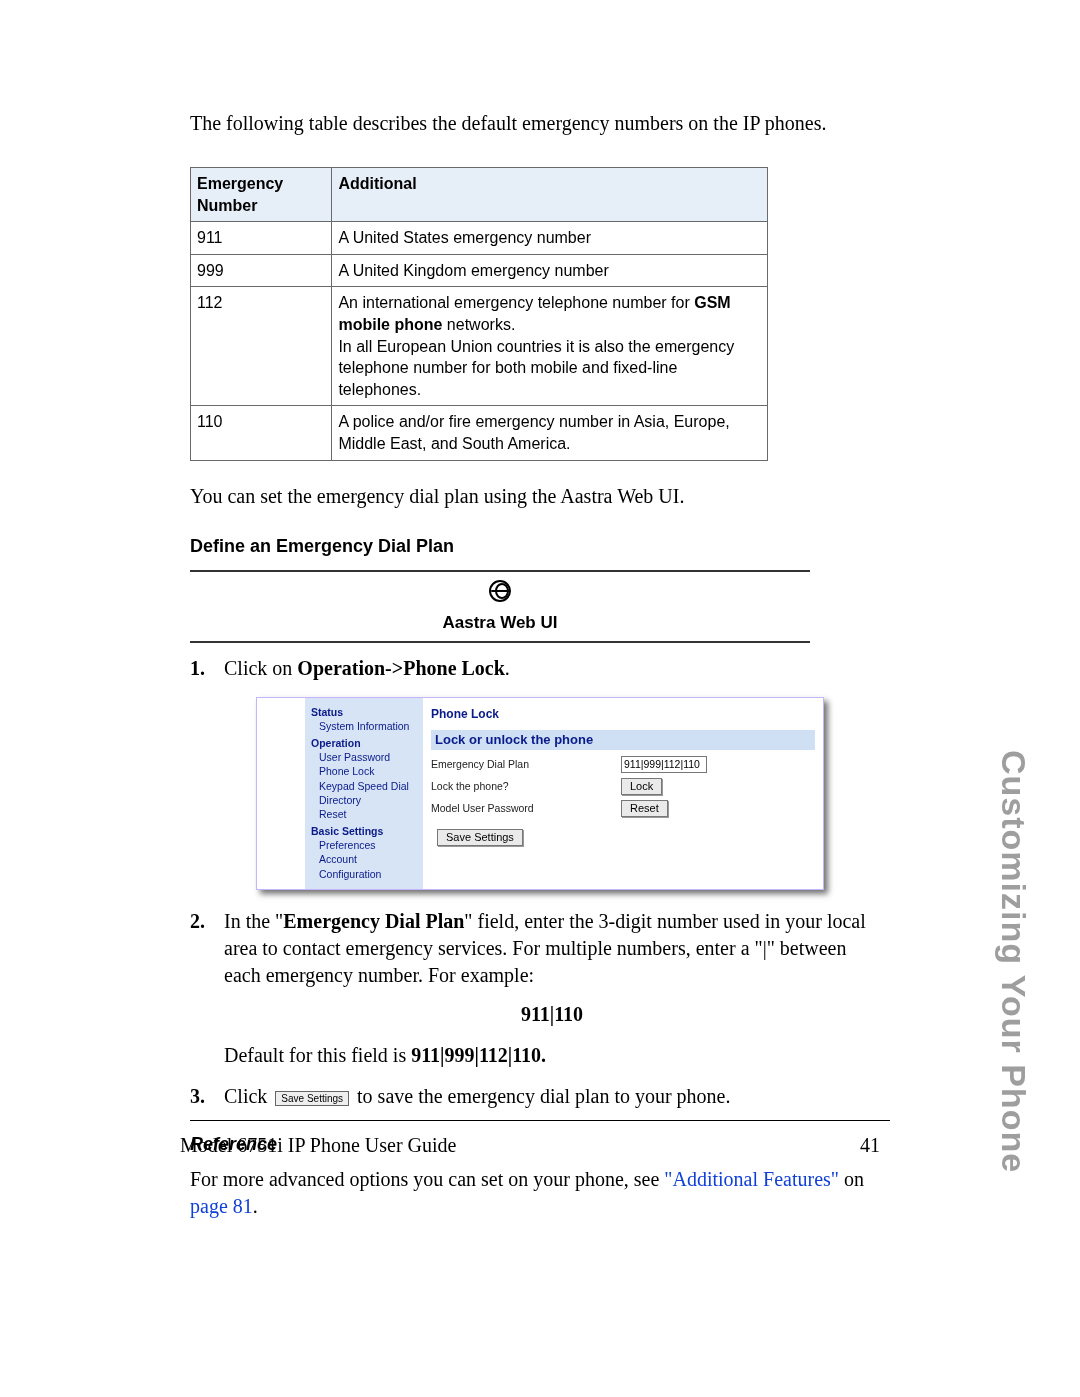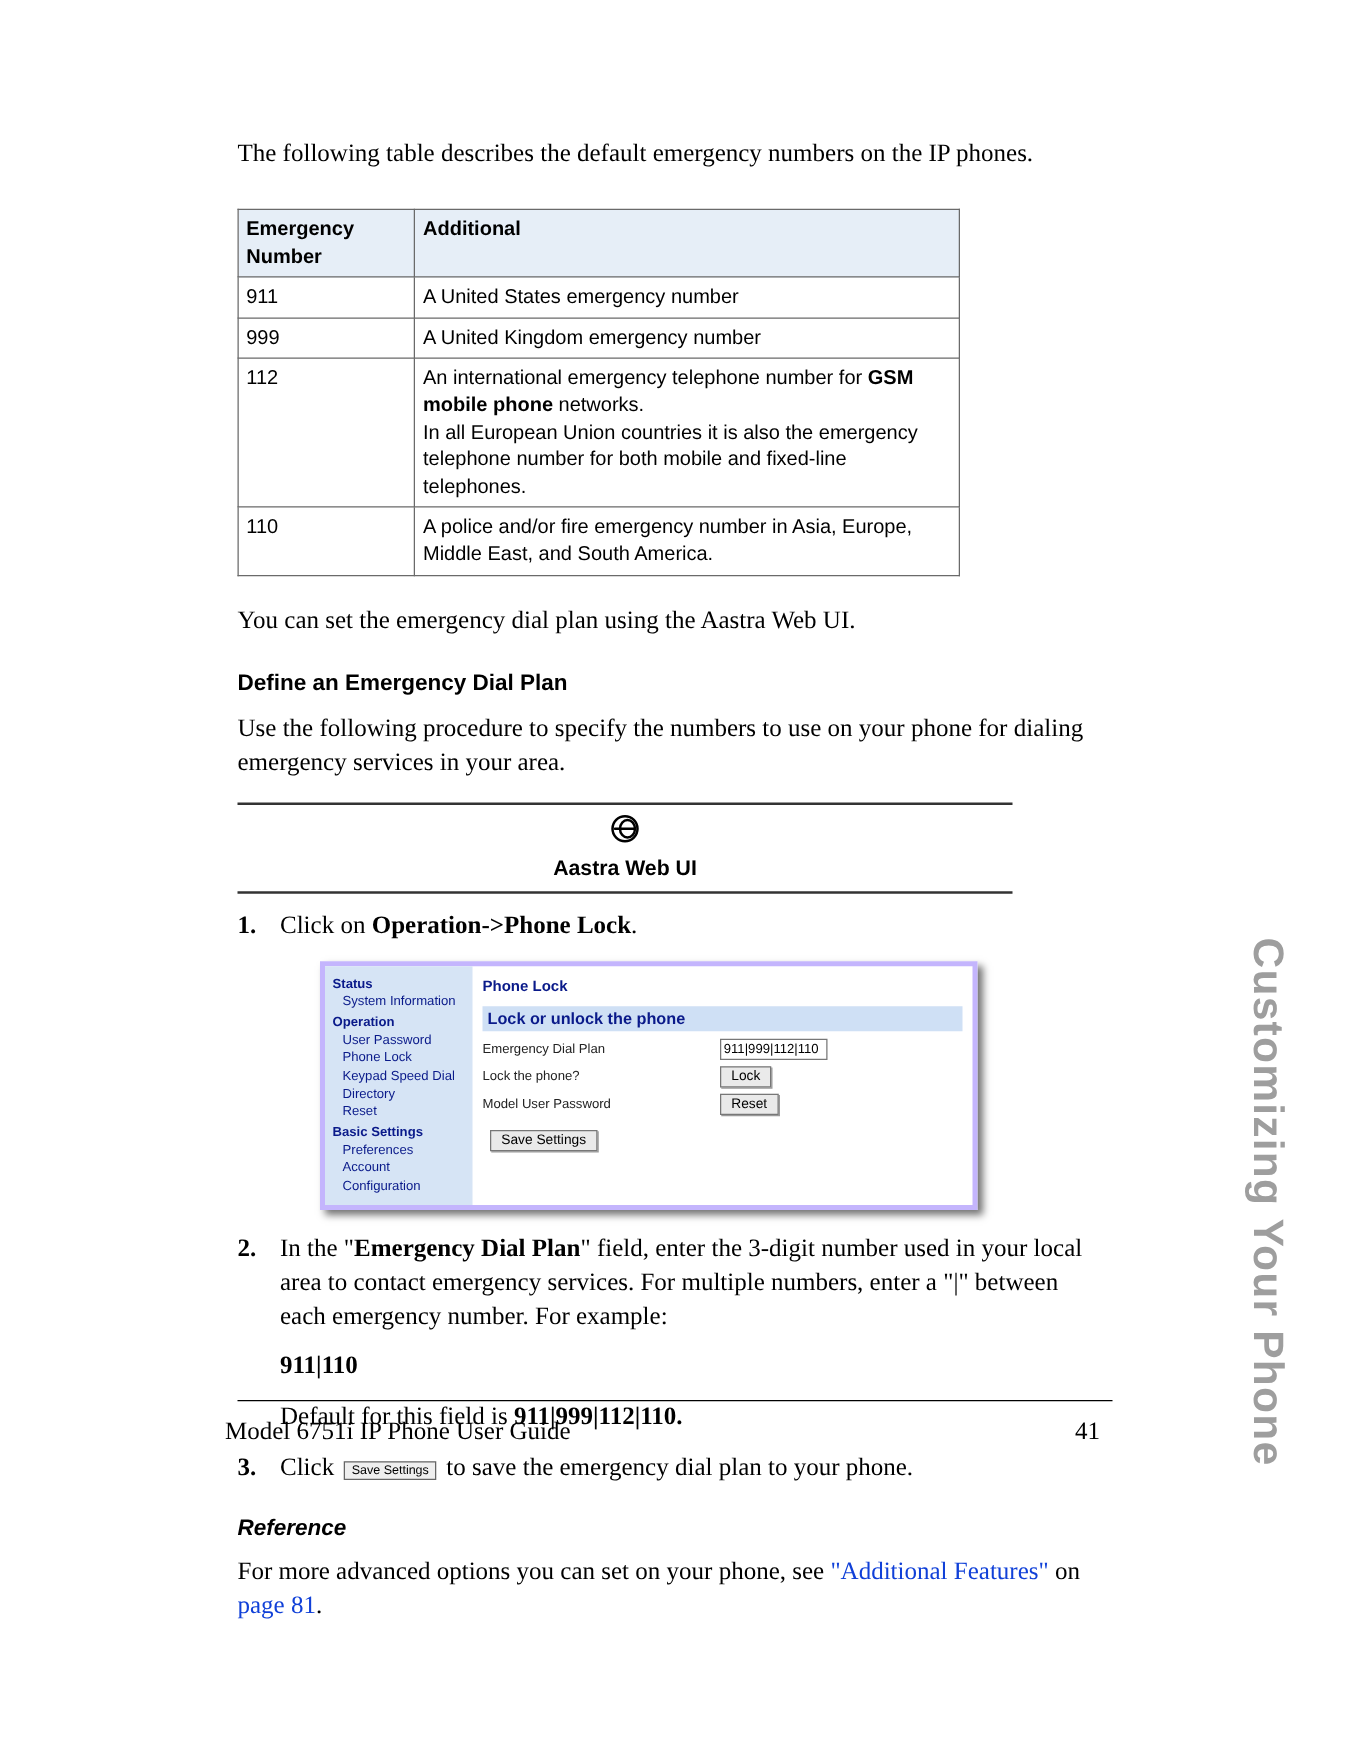--- a/index.html
+++ b/index.html
@@ -114,33 +114,35 @@
   ol.steps > li .step-num {
     position: absolute;
     left: 0;
     top: 0;
     font-weight: bold;
   }
   ol.steps .sub { margin-top: 12px; }
   ol.steps .sub .bold-block {
     font-weight: bold;
     margin-bottom: 14px;
+    text-align: center;
   }
 
   
   .phonelock {
     margin: 15px 0 18px 32px;
     width: 518px;
-    border: 4px solid #c4b5fd;
+    border: 1px solid #c4b5fd;
     box-shadow: 4px 4px 6px rgba(0,0,0,0.55);
     background: #fff;
     font-family: Tahoma, Arial, sans-serif;
     font-size: 10.5px;
     color: #001a66;
     display: flex;
+    padding-left: 48px;
   }
   .phonelock .sidebar {
     width: 118px;
     background: #d6e4f5;
     padding: 4px 4px 8px 6px;
     box-sizing: border-box;
   }
   .phonelock .sidebar .grp {
     font-weight: bold;
     color: #0a1a8a;
@@ -287,21 +289,20 @@
         <td>110</td>
         <td><span>A police and/or fire emergency number in Asia, Europe, Middle East, and South America.</span></td>
       </tr>
     </tbody>
   </table>
 
   <div class="bodytext">You can set the emergency dial plan using the Aastra Web UI.</div>
 
   <div class="section-heading">Define an Emergency Dial Plan</div>
 
-  <div class="procedure-text">Use the following procedure to specify the numbers to use on your phone for dialing emergency services in your area.</div>
 
   <div class="webui-bar">
     <span class="globe-icon"></span>
     <span class="webui-label">Aastra Web UI</span>
   </div>
 
   <ol class="steps">
 
     <li>
       <span class="step-num">1.</span>

